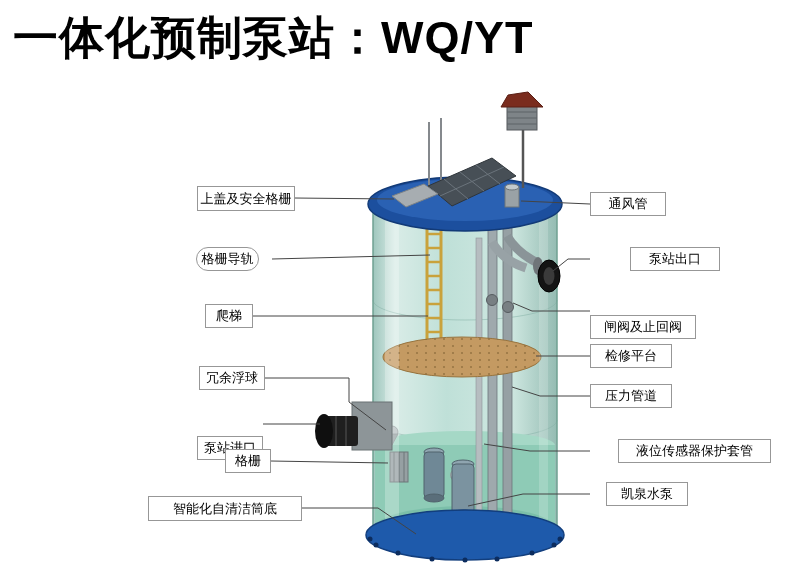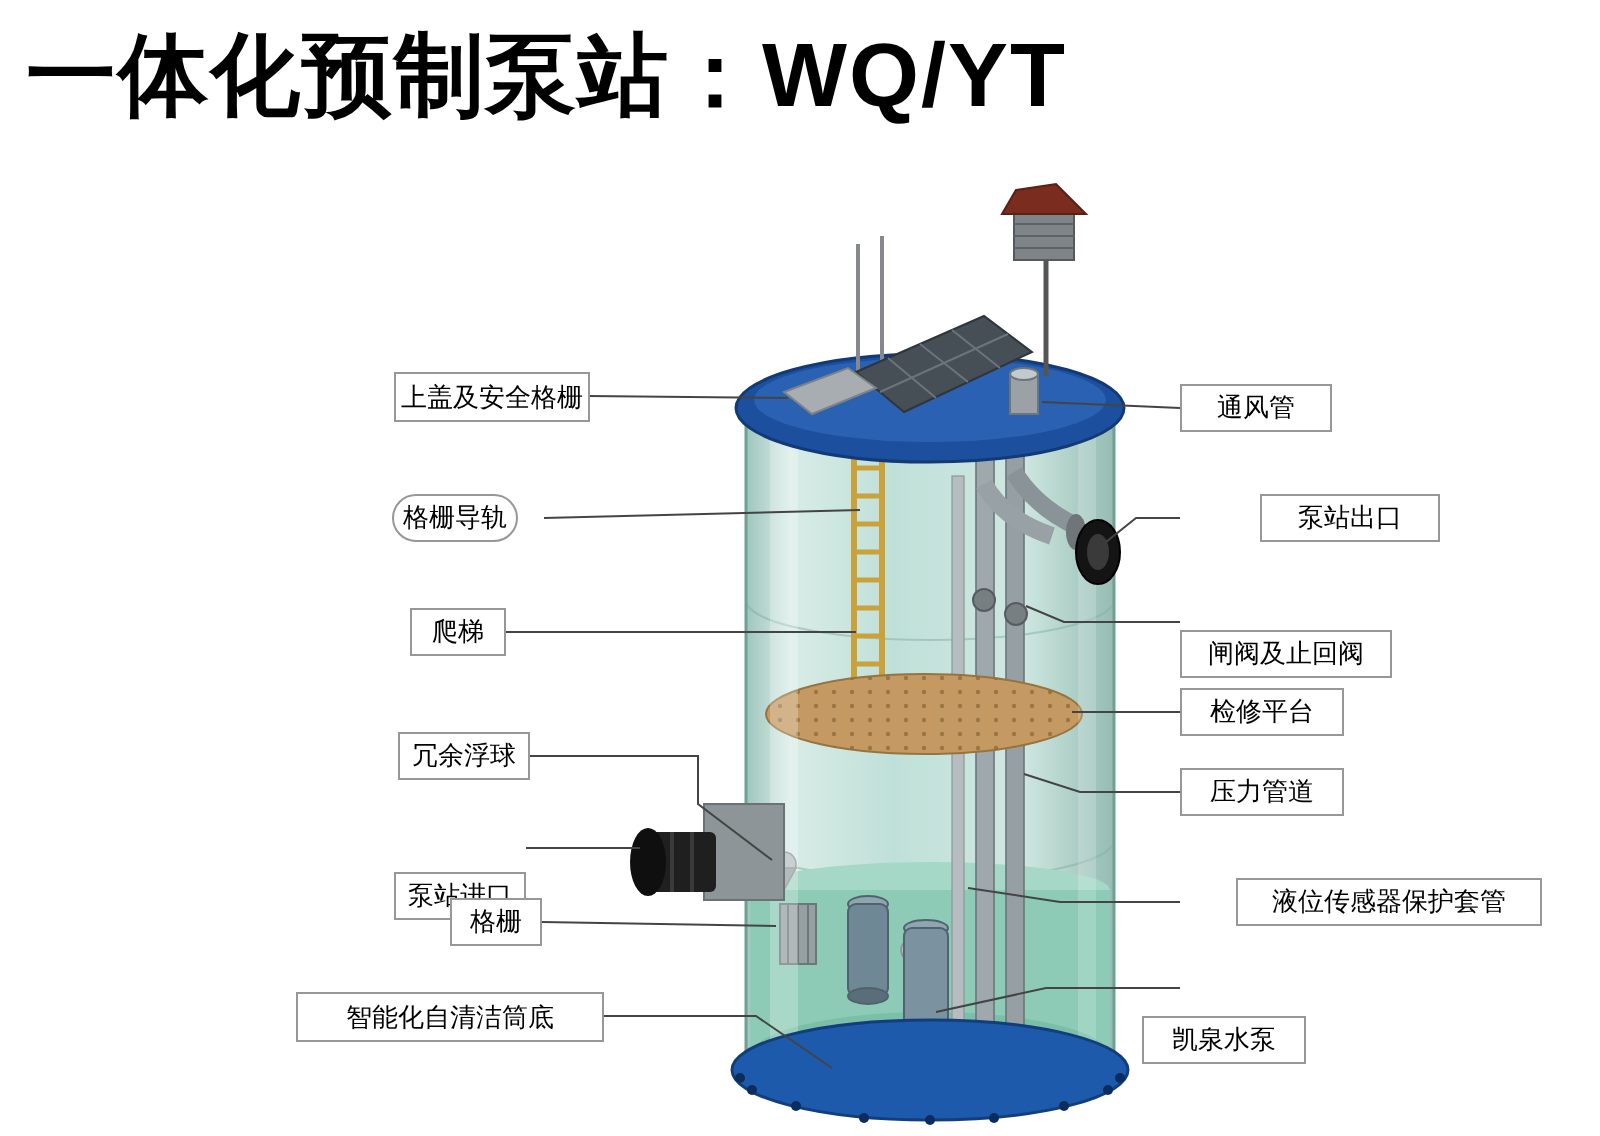--- a/index.html
+++ b/index.html
@@ -19,21 +19,21 @@
   .l5{left:197px;top:436px;width:66px;height:24px;}
   .l6{left:225px;top:449px;width:46px;height:24px;}
   .l7{left:148px;top:496px;width:154px;height:25px;}
   
   .r1{left:590px;top:192px;width:76px;height:24px;}
   .r2{left:590px;top:247px;width:90px;height:24px;margin-left:40px;}
   .r3{left:590px;top:299px;width:106px;height:24px;margin-top:16px;}
   .r4{left:590px;top:344px;width:82px;height:24px;}
   .r5{left:590px;top:384px;width:82px;height:24px;}
   .r6{left:590px;top:439px;width:153px;height:24px;margin-left:28px;}
-  .r7{left:571px;top:482px;width:82px;height:24px;margin-top:26px;}
+  .r7{left:606px;top:482px;width:82px;height:24px;}
 </style>
 </head>
 <body>
 
 <div class="page">
 
   <h1 class="title">一体化预制泵站：WQ/YT</h1>
 
   <svg class="art" width="800" height="568" viewBox="0 0 800 568">
     <defs>

